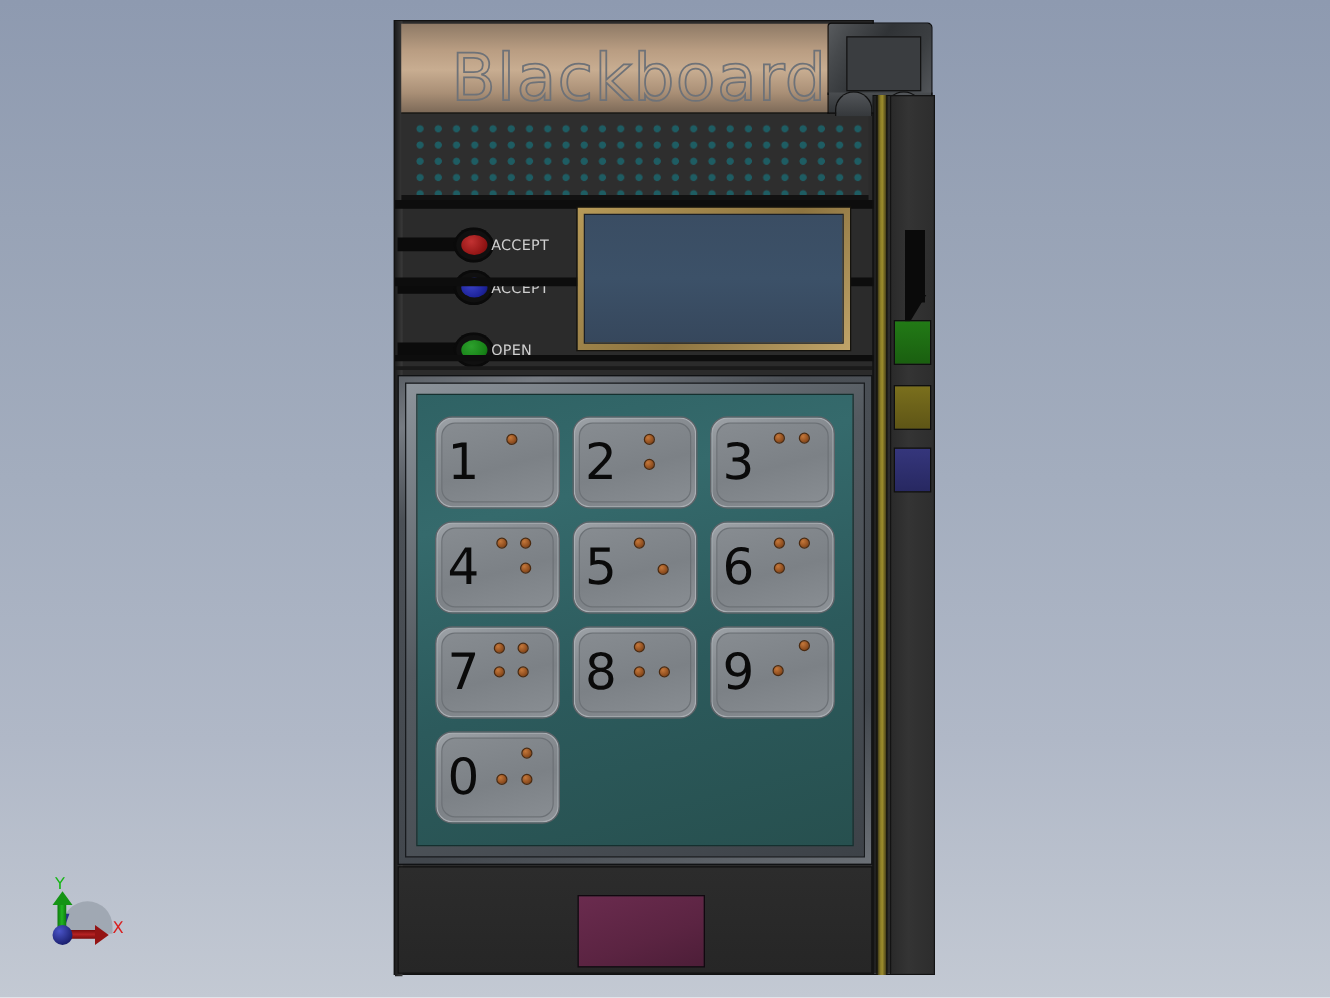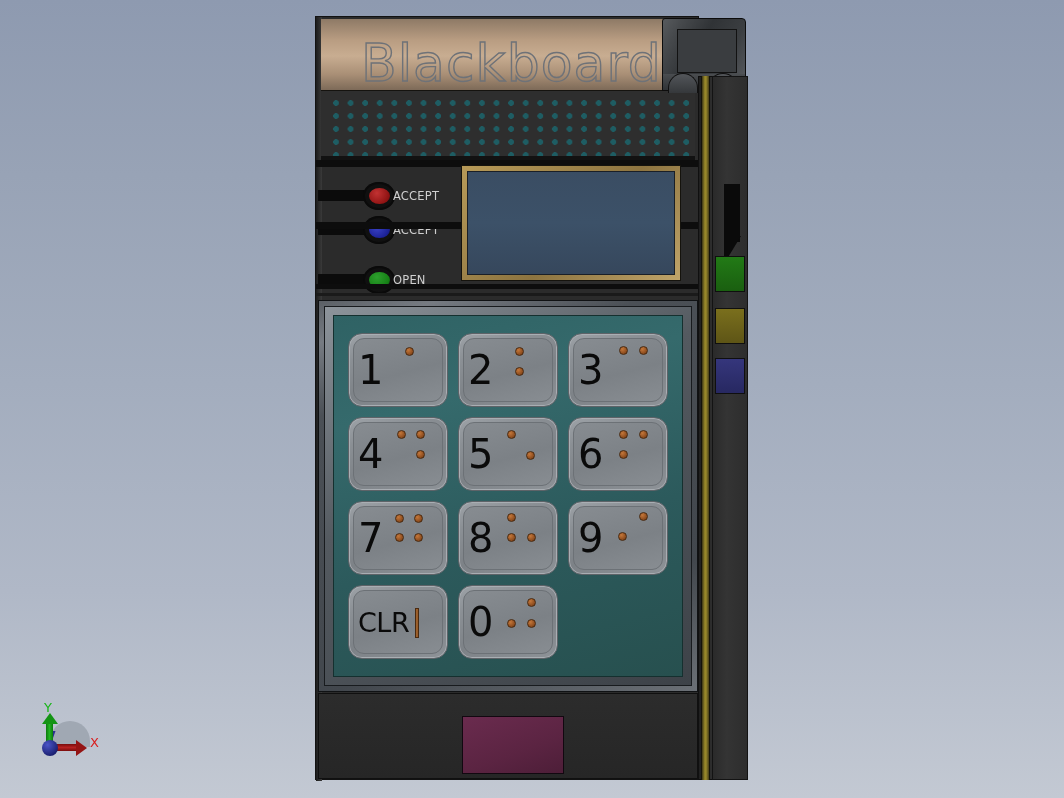--- a/index.html
+++ b/index.html
@@ -408,26 +408,20 @@
             </div>
 
             <div class="key">
               <span class="key-label">9</span>
               <span class="braille">
                 <i class="dot" style="left:70px;top:10px"></i>
                 <i class="dot" style="left:49px;top:30px"></i>
               </span>
             </div>
 
-            <div class="key">
-              <span class="key-label small">CLR</span>
-              <span class="braille">
-                <i class="bar-mark" style="left:66px;top:22px"></i>
-              </span>
-            </div>
 
             <div class="key">
               <span class="key-label">0</span>
               <span class="braille">
                 <i class="dot" style="left:68px;top:12px"></i>
                 <i class="dot" style="left:48px;top:33px"></i>
                 <i class="dot" style="left:68px;top:33px"></i>
               </span>
             </div>
 

